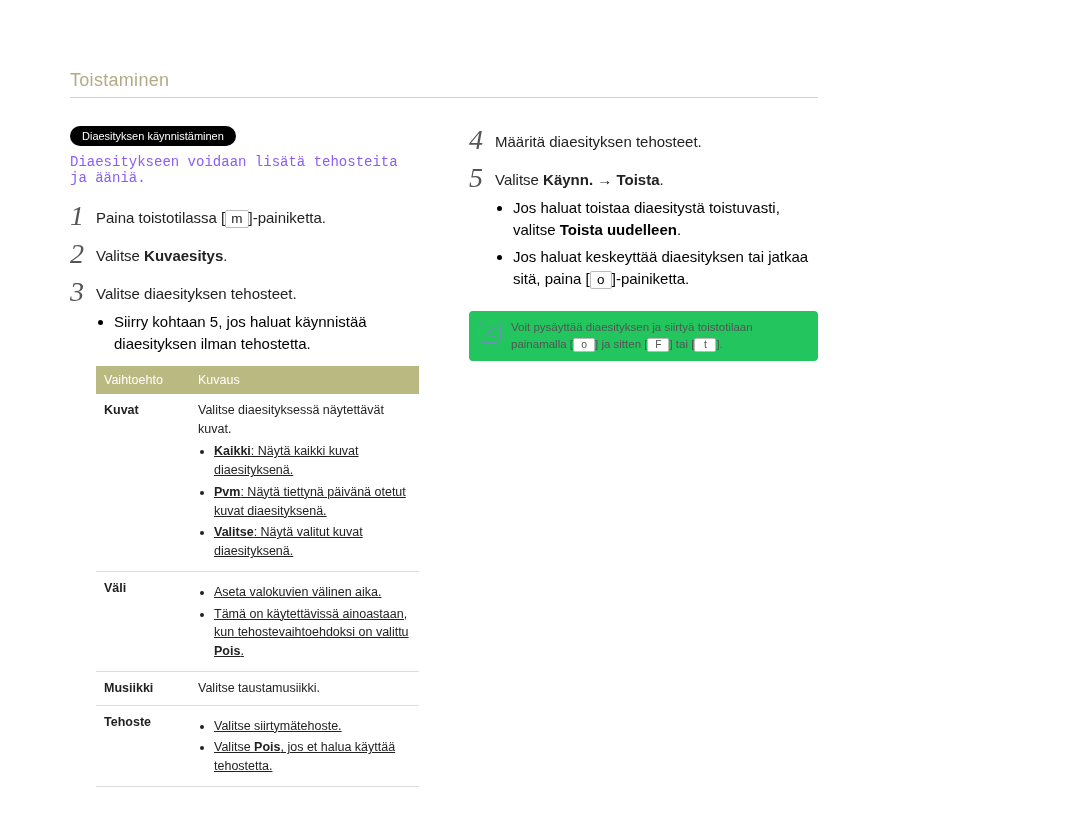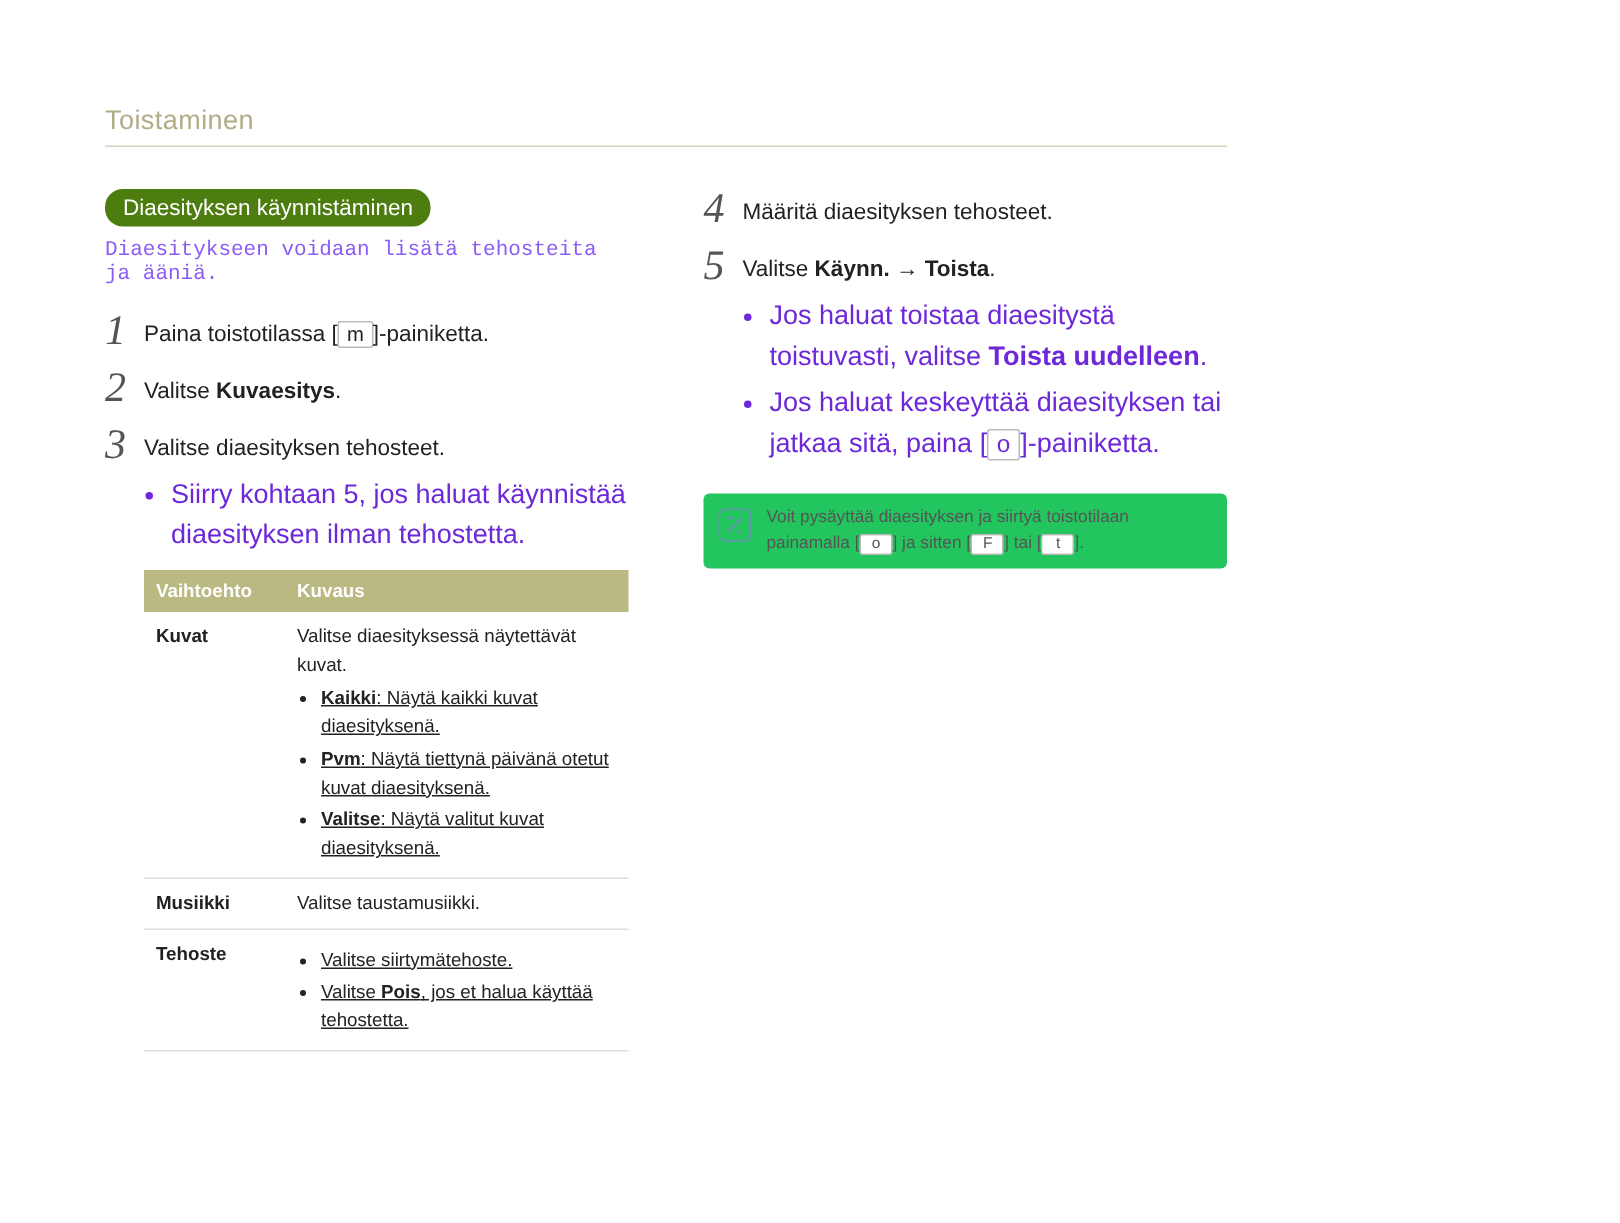--- a/index.html
+++ b/index.html
@@ -30,23 +30,23 @@
   .columns {
     display: flex;
     gap: 50px;
   }
   .col {
     flex: 1;
     min-width: 0;
   }
   .pill {
     display: inline-block;
-    background: #4d7c0f;
+    background: #000000;
     color: #fff;
-    font-size: 15px;
+    font-size: 11px;
     padding: 4px 12px;
     border-radius: 12px;
     margin-bottom: 8px;
   }
   .intro {
     font-size: 14px;
     color: #8b5cf6;
     margin-bottom: 16px;
     font-family: Liberation Mono, monospace;
   }
@@ -68,38 +68,38 @@
   .step-body {
     flex: 1;
     font-size: 15px;
     line-height: 1.45;
     padding-top: 5px;
   }
   .step-body .bold { font-weight: bold; }
   ul.bullets {
     margin: 6px 0 10px 0;
     padding-left: 18px;
-    font-size: 18px;
+    font-size: 15px;
     line-height: 1.5;
-    color: #6d28d9;
+    color: #000000;
   }
   ul.bullets li {
     margin-bottom: 4px;
   }
   table.opts {
     width: 100%;
     border-collapse: collapse;
     font-size: 12.5px;
     margin-top: 6px;
   }
   table.opts th {
     background: #bab982;
     color: #fff;
     text-align: left;
-    font-weight: bold;
+    font-weight: normal;
     padding: 5px 8px;
   }
   table.opts td {
     border-bottom: 1px solid #ddd;
     padding: 7px 8px;
     vertical-align: top;
     line-height: 1.5;
   }
   table.opts td.label {
     font-weight: bold;
@@ -200,20 +200,29 @@
                 <td>
                   <span>Valitse diaesityksessä näytettävät kuvat.</span>
                   <ul class="cell-bullets">
                     <li><span class="bold">Kaikki</span><span>: Näytä kaikki kuvat diaesityksenä.</span></li>
                     <li><span class="bold">Pvm</span><span>: Näytä tiettynä päivänä otetut kuvat diaesityksenä.</span></li>
                     <li><span class="bold">Valitse</span><span>: Näytä valitut kuvat diaesityksenä.</span></li>
                   </ul>
                 </td>
               </tr>
               <tr>
+                <td class="label">Väli</td>
+                <td>
+                  <ul class="cell-bullets">
+                    <li>Aseta valokuvien välinen aika.</li>
+                    <li><span>Tämä on käytettävissä ainoastaan, kun tehostevaihtoehdoksi on valittu </span><span class="bold">Pois</span><span>.</span></li>
+                  </ul>
+                </td>
+              </tr>
+              <tr>
                 <td class="label">Musiikki</td>
                 <td>Valitse taustamusiikki.</td>
               </tr>
               <tr>
                 <td class="label">Tehoste</td>
                 <td>
                   <ul class="cell-bullets">
                     <li>Valitse siirtymätehoste.</li>
                     <li><span>Valitse </span><span class="bold">Pois</span><span>, jos et halua käyttää tehostetta.</span></li>
                   </ul>

